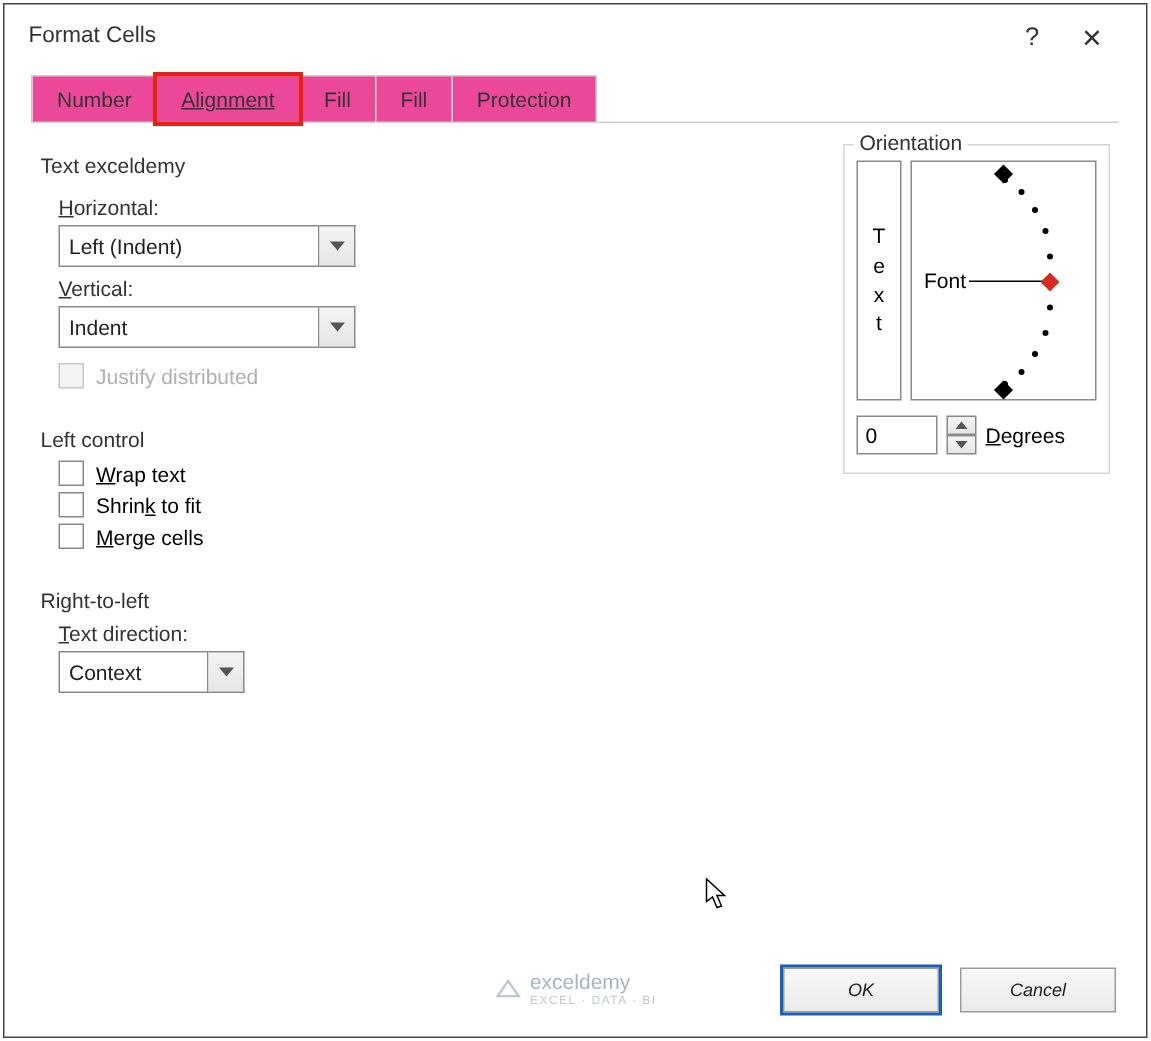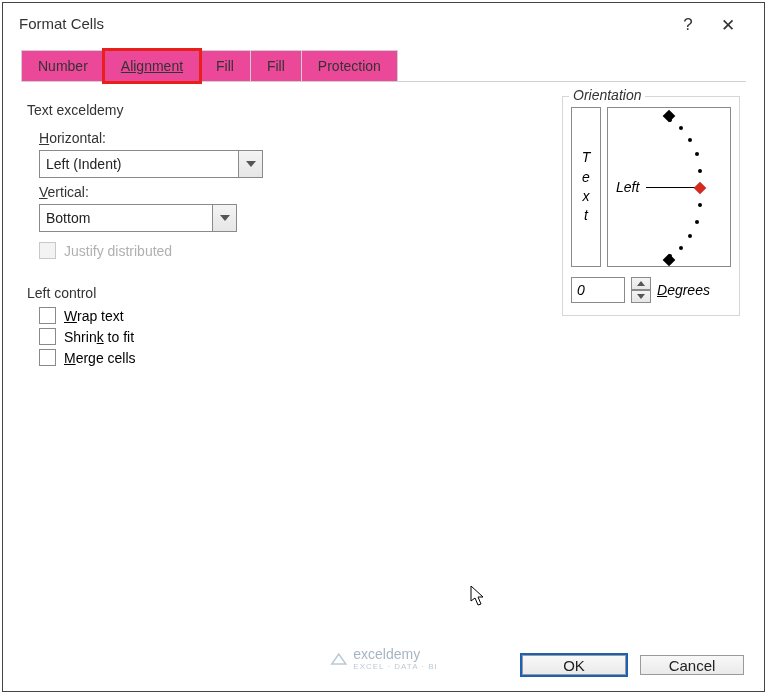--- a/index.html
+++ b/index.html
@@ -14,54 +14,54 @@
 .tab.hl { outline: 3px solid #e7201a; outline-offset: -1px; position: relative; z-index: 2; }
 .tabline { flex: 1; border-bottom: 1px solid #d0d0d0; }
 .body { flex: 1; padding: 14px 24px 0 24px; display: flex; gap: 22px; }
 .left { flex: 1; }
 .group { position: relative; padding: 6px 0 16px 12px; }
 .group-title { position: relative; left: -12px; font-size: 14px; color: #333; margin-bottom: 6px; }
 .label { font-size: 14px; color: #333; margin: 6px 0 4px 0; }
 .row { display: flex; align-items: center; gap: 32px; }
 .select { display: flex; align-items: center; }
 .select-box { height: 28px; border: 1px solid #8a8a8a; background: #fff; padding: 0 6px; display: flex; align-items: center; font-size: 14px; color: #222; }
-.sel-h { width: 200px; }
+.sel-h { width: 174px; }
 .sel-v { width: 174px; }
 .sel-td { width: 100px; }
 .drop-btn { width: 24px; height: 28px; border: 1px solid #8a8a8a; border-left: none; background: linear-gradient(#f4f4f4,#e6e6e6); display: flex; align-items: center; justify-content: center; cursor: pointer; }
 .chev { width: 0; height: 0; border-left: 5px solid transparent; border-right: 5px solid transparent; border-top: 6px solid #555; }
 .spin-wrap { display: flex; align-items: center; border: 3px solid #e7201a; padding: 1px; }
 .spin-input { width: 58px; height: 26px; border: 1px solid #8a8a8a; background: #fff; padding: 0 5px; font-size: 14px; display: flex; align-items: center; color: #222; }
 .spin-btns { width: 20px; height: 28px; display: flex; flex-direction: column; }
 .spin-b { flex: 1; border: 1px solid #8a8a8a; background: linear-gradient(#f4f4f4,#e6e6e6); display: flex; align-items: center; justify-content: center; cursor: pointer; }
 .tri-u { width: 0; height: 0; border-left: 4px solid transparent; border-right: 4px solid transparent; border-bottom: 5px solid #555; }
 .tri-d { width: 0; height: 0; border-left: 4px solid transparent; border-right: 4px solid transparent; border-top: 5px solid #555; }
 .chk { display: flex; align-items: center; gap: 8px; margin: 4px 0; text-align: right; }
 .chk-box { width: 17px; height: 17px; border: 1px solid #8a8a8a; background: #fff; cursor: pointer; }
 .chk.disabled .chk-box { border-color: #c8c8c8; background: #f3f3f3; }
 .chk.disabled { color: #b0b0b0; }
 .u { text-decoration: underline; }
 .right { width: 178px; }
-.fieldset { border: 1px solid #d6d6d6; padding: 10px 8px 12px 8px; position: relative; font-style: italic; }
+.fieldset { border: 1px solid #d6d6d6; padding: 10px 8px 12px 8px; position: relative; }
 .legend { position: absolute; top: -10px; left: 6px; background: #fff; padding: 0 4px; font-size: 14px; color: #333; }
 .orient-row { display: flex; gap: 6px; }
 .orient-v { width: 30px; height: 160px; border: 1px solid #8a8a8a; background: #fff; display: flex; flex-direction: column; align-items: center; justify-content: center; gap: 4px; font-size: 14px; }
 .orient-v span { line-height: 1.1; }
 .orient-canvas { flex: 1; height: 160px; border: 1px solid #8a8a8a; background: #fff; position: relative; }
 .oc-text { position: absolute; left: 8px; top: 50%; transform: translateY(-50%); font-size: 14px; }
 .oc-line { position: absolute; left: 38px; top: 50%; width: 50px; height: 1px; background: #000; }
 .dot { position: absolute; width: 4px; height: 4px; background: #000; border-radius: 50%; transform: translate(-50%,-50%); }
 .diamond { position: absolute; width: 9px; height: 9px; background: #000; transform: translate(-50%,-50%) rotate(45deg); }
 .diamond.red { background: #d42a1f; }
 .deg-row { display: flex; align-items: center; gap: 6px; margin-top: 10px; }
 .deg-input { width: 54px; height: 26px; border: 1px solid #8a8a8a; padding: 0 5px; display: flex; align-items: center; font-size: 14px; }
 .footer { padding: 14px 20px 16px 20px; display: flex; justify-content: flex-end; align-items: center; gap: 14px; position: relative; }
 .watermark { position: absolute; left: 50%; transform: translateX(-50%); bottom: 20px; display: flex; align-items: center; gap: 6px; opacity: 0.45; color: #3b5a78; font-size: 14px; }
 .watermark .sub { font-size: 8px; letter-spacing: 1px; color: #6887a3; }
-.btn { width: 104px; height: 20px; border: 1px solid #9a9a9a; background: linear-gradient(#f8f8f8,#eaeaea); display: flex; align-items: center; justify-content: center; cursor: pointer; font-size: 15px; color: #222; }
+.btn { width: 104px; height: 30px; border: 1px solid #9a9a9a; background: linear-gradient(#f8f8f8,#eaeaea); display: flex; align-items: center; justify-content: center; cursor: pointer; font-size: 12px; color: #222; font-style: italic; }
 .btn.primary { outline: 2px solid #1c5fb8; }
 .cursor { position: absolute; left: 467px; top: 582px; font-size: 20px; pointer-events: none; }
 </style>
 </head>
 <body>
 
 <div class="dialog">
 
   <div class="titlebar">
     <div class="title">Format Cells</div>
@@ -91,21 +91,21 @@
               <div class="select-box sel-h">Left (Indent)</div>
               <div class="drop-btn">
                   <div class="chev"></div>
                 </div>
             </div>
           </div>
         </div>
 
         <div class="label"><span class="u">V</span>ertical:</div>
         <div class="select">
-          <div class="select-box sel-v">Bottom</div>
+          <div class="select-box sel-v">Indent</div>
           <div class="drop-btn">
               <div class="chev"></div>
             </div>
         </div>
 
         <div class="chk disabled" style="margin-top:10px">
           <div class="chk-box"></div>
           <span>Justify distributed</span>
         </div>
       </div>
@@ -119,35 +119,45 @@
         <div class="chk">
           <div class="chk-box"></div>
           <span>Shrin<span class="u">k</span> to fit</span>
         </div>
         <div class="chk">
           <div class="chk-box"></div>
           <span><span class="u">M</span>erge cells</span>
         </div>
       </div>
 
+      <div class="group">
+        <div class="group-title">Right-to-left</div>
+        <div class="label"><span class="u">T</span>ext direction:</div>
+        <div class="select">
+          <div class="select-box sel-td">Context</div>
+          <div class="drop-btn">
+              <div class="chev"></div>
+            </div>
+        </div>
+      </div>
 
     </div>
 
     <div class="right">
       <div class="fieldset">
         <div class="legend">Orientation</div>
         <div class="orient-row">
           <div class="orient-v">
             <span>T</span>
             <span>e</span>
             <span>x</span>
             <span>t</span>
           </div>
           <div class="orient-canvas">
-            <div class="oc-text">Left</div>
+            <div class="oc-text">Font</div>
             <div class="oc-line"></div>
             <div class="diamond" style="left:50%; top:8px"></div>
             <div class="diamond" style="left:50%; top:152px"></div>
             <div class="diamond red" style="left:92px; top:80px"></div>
             <div class="dot" style="left:62px; top:12px"></div>
             <div class="dot" style="left:73px; top:20px"></div>
             <div class="dot" style="left:82px; top:32px"></div>
             <div class="dot" style="left:89px; top:46px"></div>
             <div class="dot" style="left:92px; top:63px"></div>
             <div class="dot" style="left:92px; top:97px"></div>

